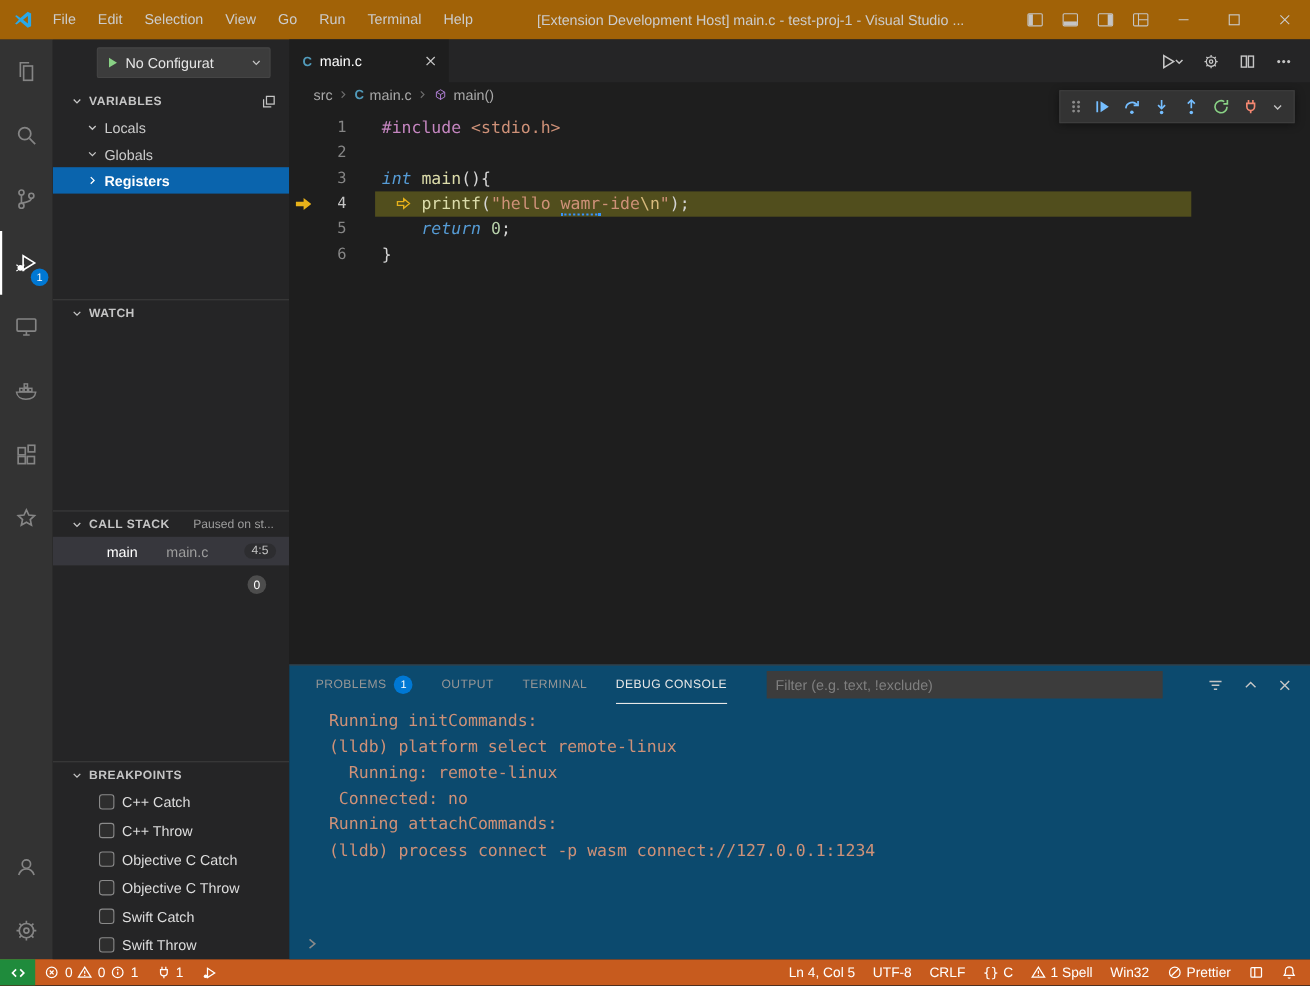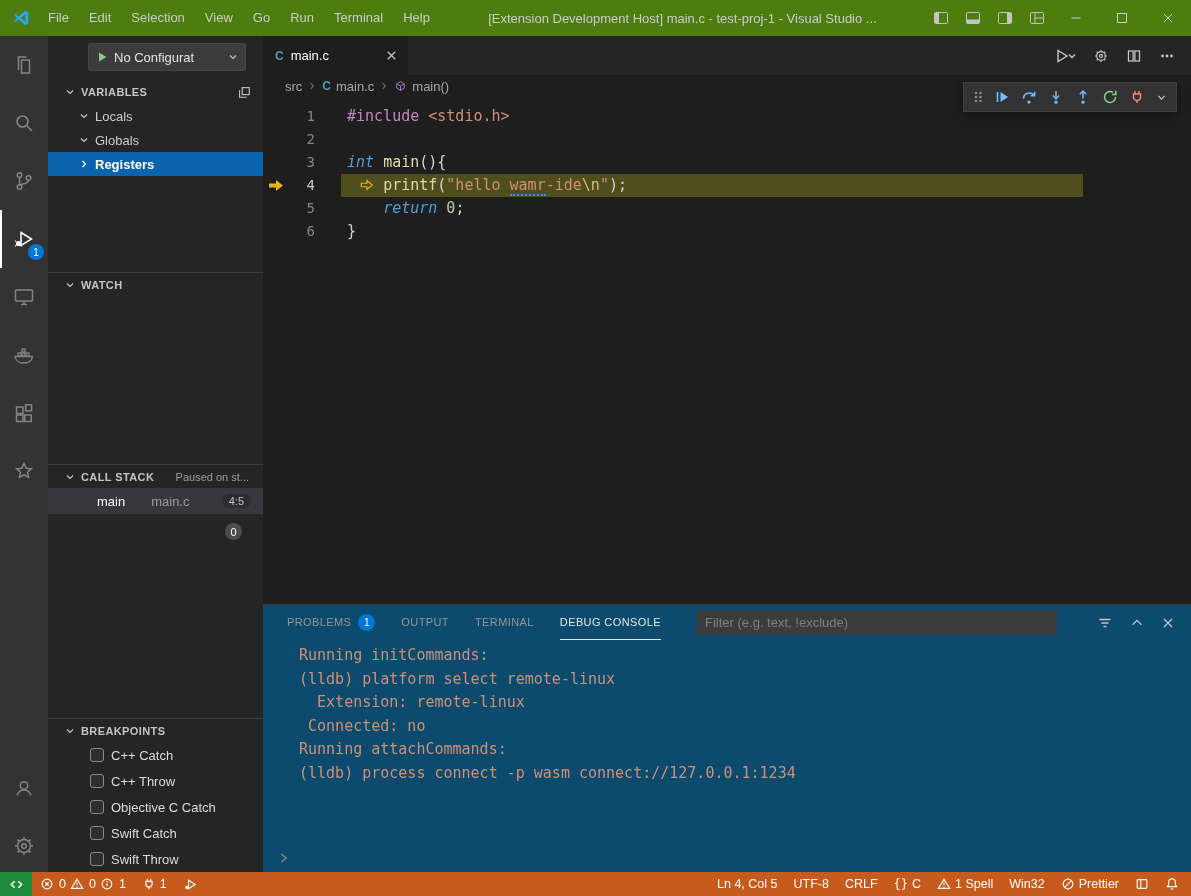--- a/index.html
+++ b/index.html
@@ -3,21 +3,21 @@
 <meta charset="utf-8">
 <style>
   *{margin:0;padding:0;box-sizing:border-box;cursor:default;}
   html,body{width:1191px;height:896px;overflow:hidden;background:#1E1E1E;
     font-family:"Liberation Sans",sans-serif;color:#CCCCCC;}
   .window{width:1191px;height:896px;display:flex;flex-direction:column;}
   svg{display:block;}
   .icon{display:inline-flex;align-items:center;justify-content:center;flex:0 0 auto;}
 
   
-  .titlebar{flex:0 0 36px;background:#4d7c0f;display:flex;align-items:center;font-size:13px;color:#CCCCCC;}
+  .titlebar{flex:0 0 36px;background:#a16207;display:flex;align-items:center;font-size:13px;color:#CCCCCC;}
   .logo{margin:0 8px 0 12px;}
   .menus{display:flex;height:36px;align-items:center;}
   .menu-item{padding:0 10px;line-height:36px;}
   .tb-title{flex:1;text-align:center;white-space:nowrap;overflow:hidden;font-size:13px;}
   .tb-right{display:flex;align-items:center;height:36px;}
   .tb-layout{width:32px;height:36px;display:flex;align-items:center;justify-content:center;color:#C5C5C5;}
   .win-btn{width:46px;height:36px;display:flex;align-items:center;justify-content:center;color:#CCCCCC;}
 
   
   .main{flex:1;display:flex;min-height:0;}
@@ -368,20 +368,24 @@
         <span class="checkbox"></span>
         <span>C++ Catch</span>
       </div>
       <div class="bp-row">
         <span class="checkbox"></span>
         <span>C++ Throw</span>
       </div>
       <div class="bp-row">
         <span class="checkbox"></span>
         <span>Objective C Catch</span>
+      </div>
+      <div class="bp-row">
+        <span class="checkbox"></span>
+        <span>Objective C Throw</span>
       </div>
       <div class="bp-row">
         <span class="checkbox"></span>
         <span>Swift Catch</span>
       </div>
       <div class="bp-row">
         <span class="checkbox"></span>
         <span>Swift Throw</span>
       </div>
     </div>
@@ -598,21 +602,21 @@
               <svg width="14" height="14" viewBox="0 0 14 14" stroke="currentColor" stroke-width="1.3">
                   <path d="M3 3l8 8M11 3l-8 8"></path>
                 </svg>
             </span>
           </div>
         </div>
 
         <div class="console">
           <div class="console-line">Running initCommands:</div>
           <div class="console-line">(lldb) platform select remote-linux</div>
-          <div class="console-line">  Extension: remote-linux</div>
+          <div class="console-line">  Running: remote-linux</div>
           <div class="console-line"> Connected: no</div>
           <div class="console-line">Running attachCommands:</div>
           <div class="console-line">(lldb) process connect -p wasm connect://127.0.0.1:1234</div>
         </div>
 
         <div class="console-input">
           <span class="icon">
             <svg width="14" height="14" viewBox="0 0 16 16" fill="none" stroke="currentColor" stroke-width="1.6">
                 <path d="M5 3.5 10.5 8 5 12.5"></path>
               </svg>

